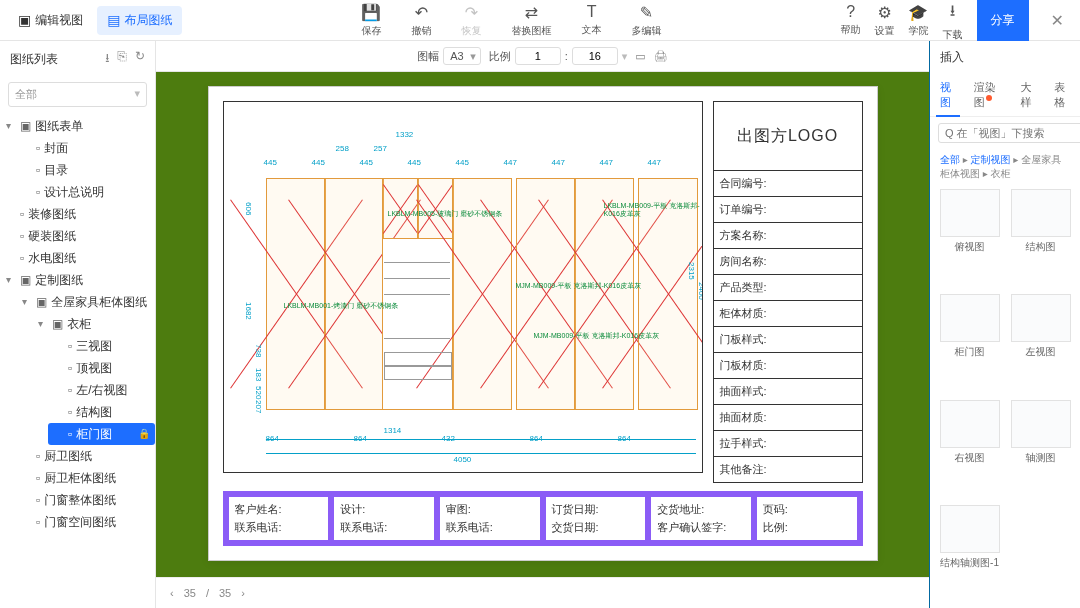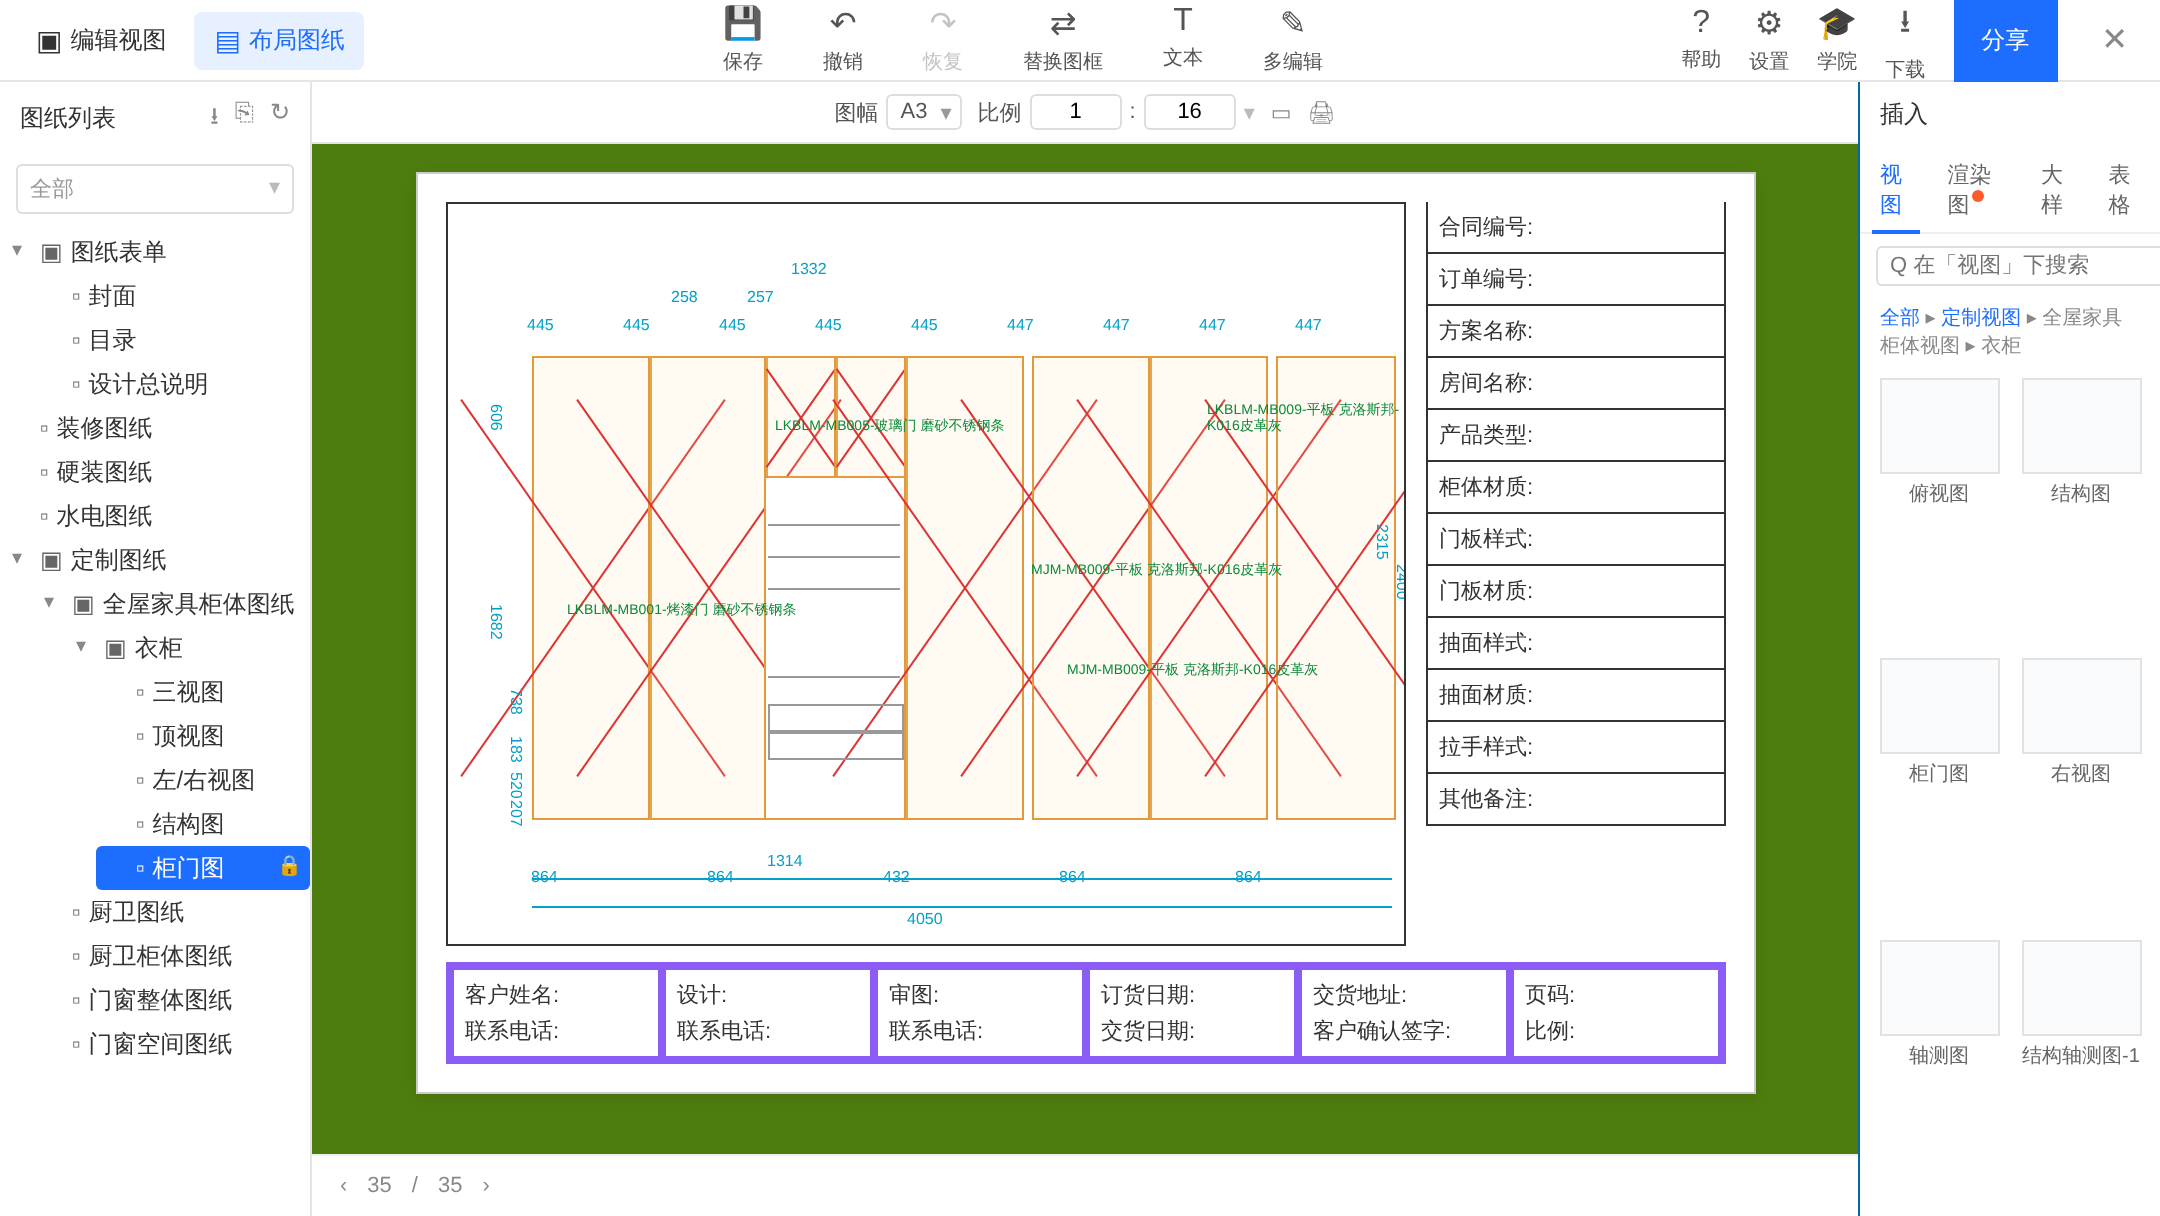--- a/index.html
+++ b/index.html
@@ -39,21 +39,21 @@
 .csel:after{content:"▾";position:absolute;right:4px;color:#999}
 .cnum{width:36px;border:1px solid #ddd;border-radius:3px;padding:2px 4px;font-size:11px;text-align:center}
 .canvas{flex:1;overflow:hidden;position:relative}
 .sheet{background:#fff;border:1px solid #ccc;margin:14px auto;width:640px;padding:14px;box-shadow:0 2px 8px rgba(0,0,0,.08)}
 .sheet-row1{display:flex;gap:10px}
 .drawing{flex:1;border:1px solid #333;position:relative;height:370px;overflow:hidden}
 .infoblock{width:150px;display:flex;flex-direction:column;gap:0}
 .logo{border:1px solid #333;height:68px;display:flex;align-items:center;justify-content:center;font-size:16px;letter-spacing:1px}
 .info-cell{border:1px solid #333;border-top:none;padding:5px 6px;font-size:11px}
 .footer-row{display:flex;margin-top:8px}
-.fcell{border:4px solid #8b5cf6;padding:5px 6px;font-size:11px;flex:1}
+.fcell{border:6px solid #8b5cf6;padding:5px 6px;font-size:11px;flex:1}
 .fcell+.fcell{border-left:none}
 .fcell.dbl{display:flex;flex-direction:column}
 .fcell.dbl span+span{margin-top:3px}
 .pager{height:30px;display:flex;align-items:center;justify-content:flex-start;padding:0 14px;gap:10px;font-size:11px;color:#888;background:#fff;border-top:1px solid #eee}
 .pager span{cursor:pointer}
 .rightpanel{width:150px;background:#fff;border-left:1px solid #0369a1;display:flex;flex-direction:column;font-size:12px}
 .rp-head{padding:8px 10px;font-size:12px}
 .rp-tabs{display:flex;border-bottom:1px solid #eee;padding:0 6px;gap:10px;font-size:11px}
 .rp-tab{padding:6px 4px;cursor:pointer;color:#666;position:relative}
 .rp-tab.active{color:#1d6eff}
@@ -392,20 +392,21 @@
                   <span class="dim" style="left:176px">432</span>
                   <span class="dim" style="left:264px">864</span>
                   <span class="dim" style="left:352px">864</span>
                 </div>
               <div class="dim" style="bottom:37px;left:160px">1314</div>
               <div class="dim" style="bottom:8px;left:230px">4050</div>
               <div class="dimline" style="bottom:18px;left:42px;width:430px;height:1px"></div>
               <div class="dimline" style="bottom:32px;left:42px;width:430px;height:1px"></div>
             </div>
             <div class="infoblock">
+              <div class="logo">出图方LOGO</div>
               <div id="info-cells">
                   <div class="info-cell">合同编号:</div>
                   <div class="info-cell">订单编号:</div>
                   <div class="info-cell">方案名称:</div>
                   <div class="info-cell">房间名称:</div>
                   <div class="info-cell">产品类型:</div>
                   <div class="info-cell">柜体材质:</div>
                   <div class="info-cell">门板样式:</div>
                   <div class="info-cell">门板材质:</div>
                   <div class="info-cell">抽面样式:</div>
@@ -473,20 +474,24 @@
           <div class="thumb">
             <div class="timg"></div>
             <div class="tlabel">结构图</div>
           </div>
           <div class="thumb">
             <div class="timg"></div>
             <div class="tlabel">柜门图</div>
           </div>
           <div class="thumb">
             <div class="timg"></div>
+            <div class="tlabel">左视图</div>
+          </div>
+          <div class="thumb">
+            <div class="timg"></div>
             <div class="tlabel">右视图</div>
           </div>
           <div class="thumb">
             <div class="timg"></div>
             <div class="tlabel">轴测图</div>
           </div>
           <div class="thumb">
             <div class="timg"></div>
             <div class="tlabel">结构轴测图-1</div>
           </div>

